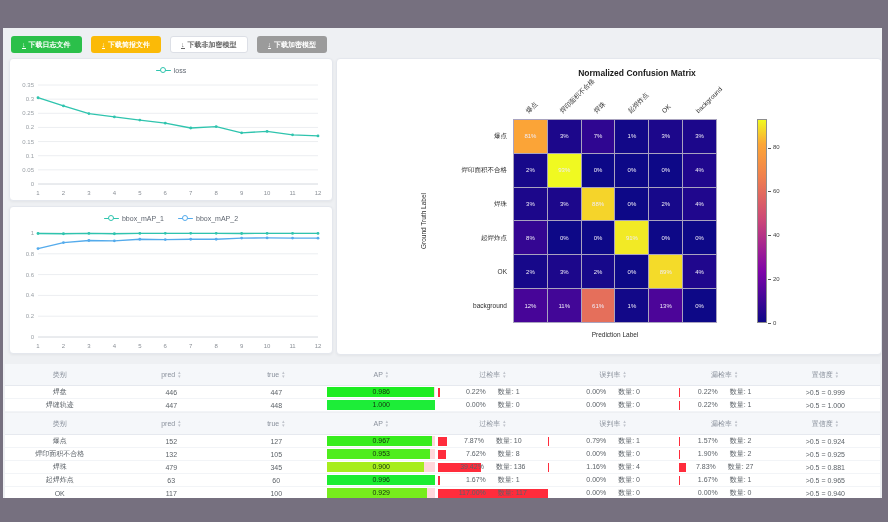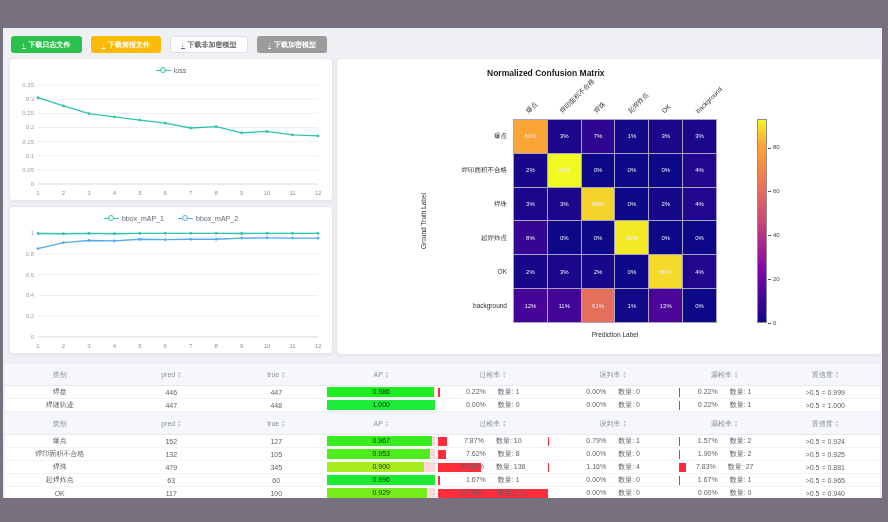--- a/index.html
+++ b/index.html
@@ -35,21 +35,21 @@
   #card-cm{left:333px;top:30px;width:546px;height:297px;}
   .legend{display:flex;justify-content:center;gap:14px;padding-top:5px;height:13px;align-items:center;}
   .lgitem{display:flex;align-items:center;gap:3px;}
   .lgwrap{position:relative;width:15px;height:7px;}
   .lgline{position:absolute;left:0;right:0;top:2.8px;height:1.5px;border-radius:1px;}
   .lgring{position:absolute;left:4px;top:0.2px;width:4px;height:4px;border-radius:50%;border:1.5px solid;background:#fff;}
   .lglabel{font-size:7px;color:#5f6670;}
   .chartbox{position:absolute;left:2px;right:2px;bottom:2px;top:18px;}
   svg text{font-family:"Liberation Sans","DejaVu Sans",sans-serif;}
   
-  .cm-title{position:absolute;left:150px;top:9px;width:300px;text-align:left;
+  .cm-title{position:absolute;left:150px;top:9px;width:300px;text-align:center;
     font-size:8.5px;font-weight:bold;color:#1a1a1a;}
   #cm-grid{
     position:absolute;left:176px;top:60px;width:204px;height:204px;
     display:grid;grid-template-columns:repeat(6,1fr);grid-template-rows:repeat(6,1fr);
     gap:1px;padding:1px;background:#a9a3bf;box-sizing:border-box;
   }
   .cm-cell{display:flex;align-items:center;justify-content:center;
     font-size:6px;color:#efecf7;}
   .cm-collabel{position:absolute;font-size:6.5px;color:#2d2d2d;white-space:nowrap;
     transform:rotate(-45deg);transform-origin:left bottom;height:8px;line-height:8px;}

